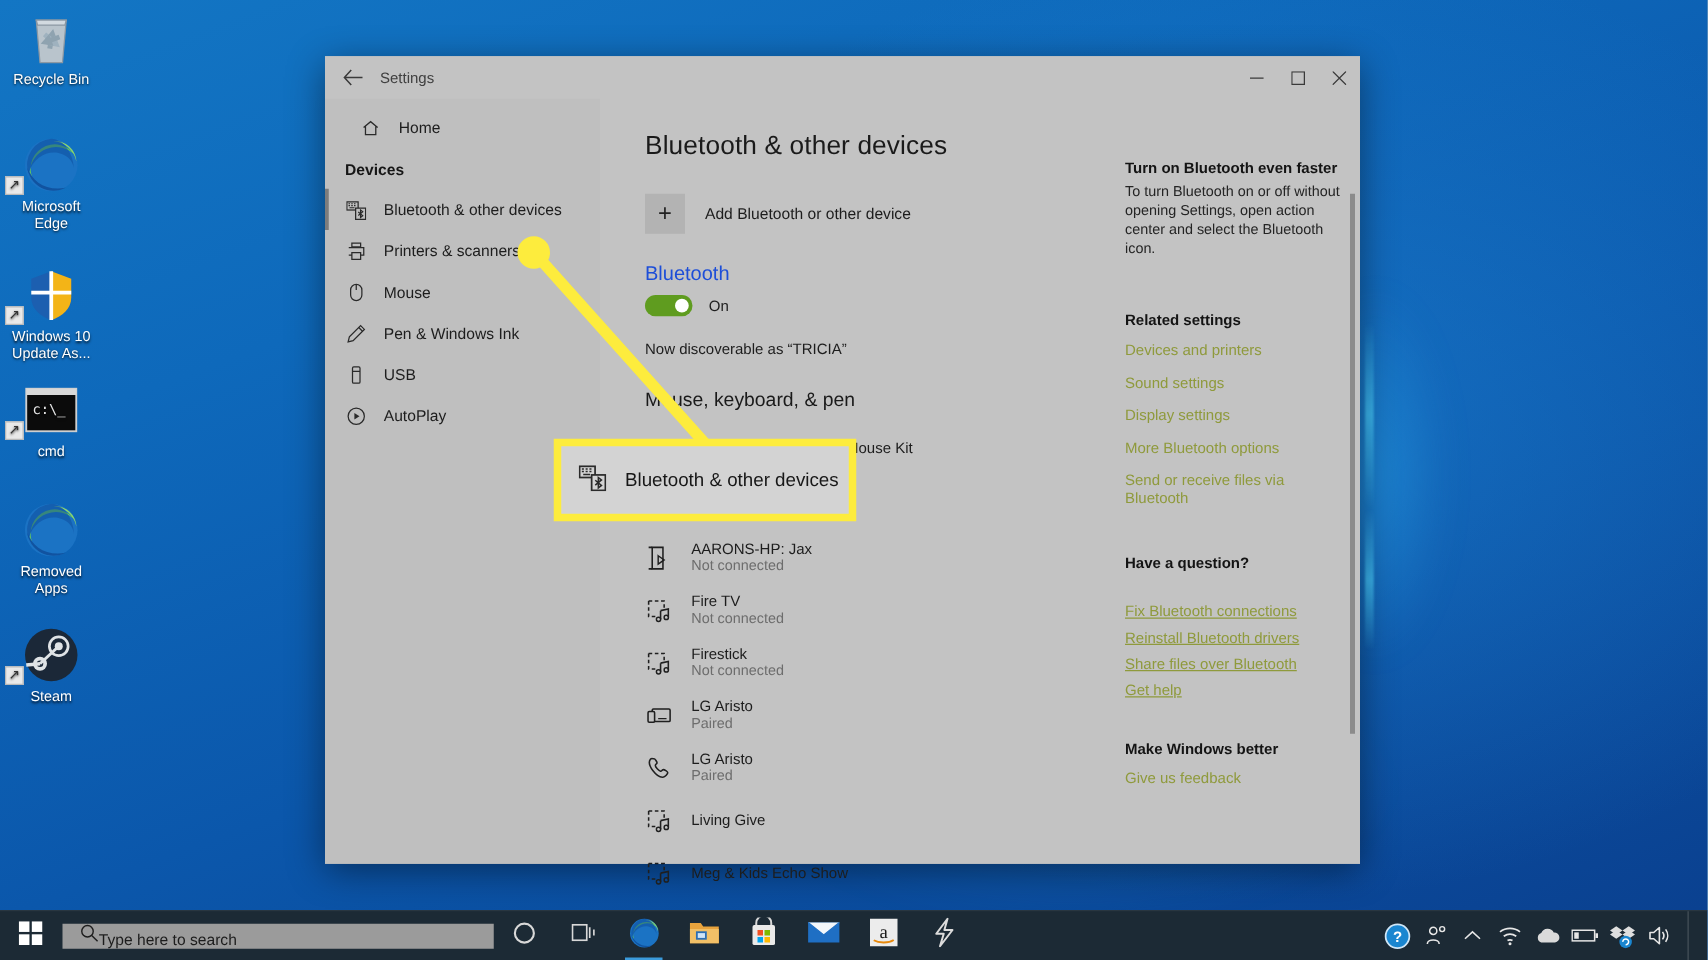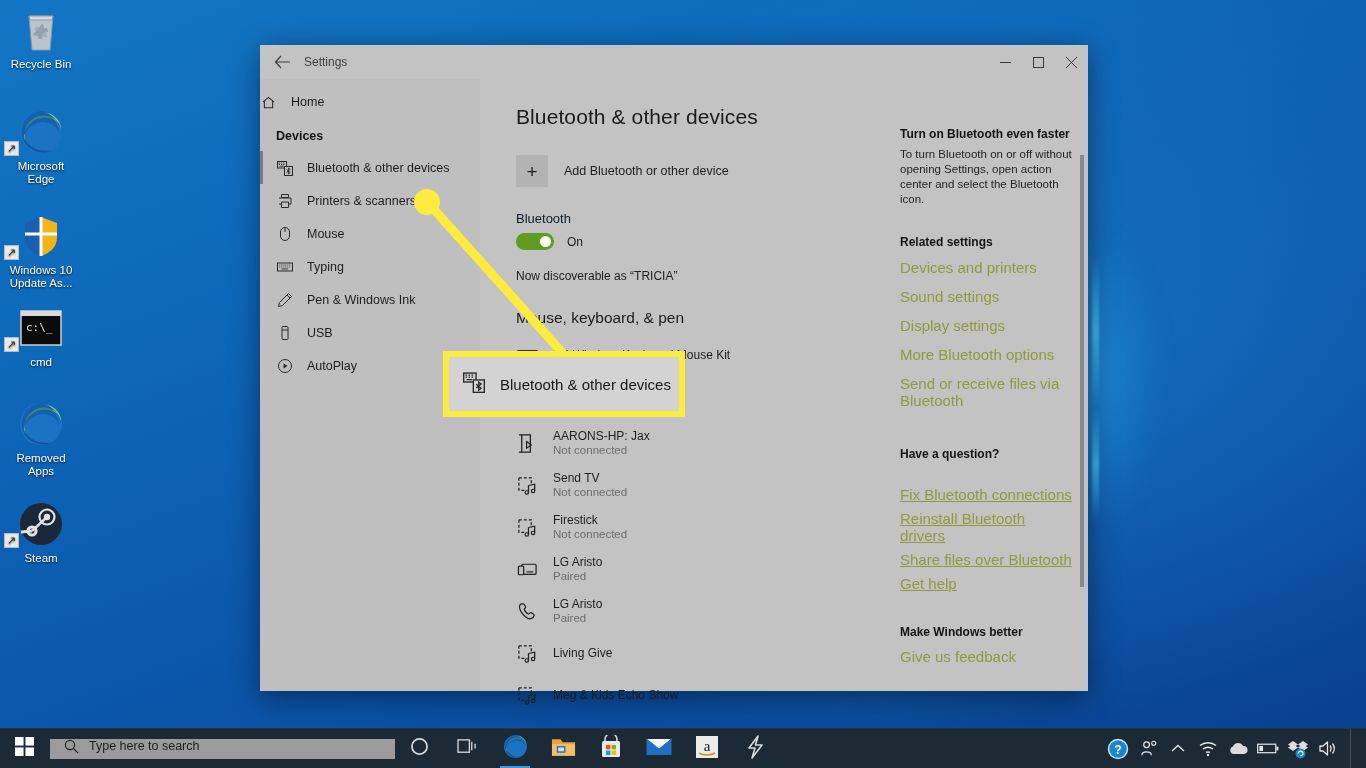--- a/index.html
+++ b/index.html
@@ -67,21 +67,21 @@
   .tb-btn { width:33px; height:34px; display:flex; align-items:center; justify-content:center; color:#3a3a3a; font-size:11px; }
   .tb-btn svg { display:block; }
 
   #body-row { flex:1; display:flex; min-height:0; }
 
   
   #nav {
     width:220px; flex:0 0 220px; background:#bfbfbf; padding-top:6px; position:relative;
   }
   .nav-home {
-    display:flex; align-items:center; gap:14px; height:34px; padding:0 0;
+    display:flex; align-items:center; gap:14px; height:34px; padding:0 28px;
     font-size:12.5px; color:#1d1d1d;
   }
   .search-wrap { padding:6px 16px 4px 16px; }
   .search-box {
     height:25px; background:#c9c9c9; border:1px solid #6e6e6e;
     display:flex; align-items:center; padding:0 6px 0 9px; position:relative;
   }
   .search-box .ph { font-size:11.5px; color:#4d4d4d; flex:1; }
   .nav-group-title { font-size:12.5px; font-weight:bold; padding:10px 16px 8px 16px; color:#161616; }
   .nav-item {
@@ -103,41 +103,41 @@
 
   h1.page-title { font-size:21px; font-weight:400; margin:0 0 26px 0; color:#1a1a1a; letter-spacing:.1px;}
 
   .add-row { display:flex; align-items:center; gap:16px; margin-bottom:24px; }
   .add-btn {
     width:32px; height:32px; background:#b3b3b3; display:flex; align-items:center;
     justify-content:center; font-size:19px; color:#222; font-weight:300; line-height:1;
   }
   .add-lbl { font-size:12.5px; color:#1d1d1d; }
 
-  .sec-lbl { font-size:13px; color:#0f172a; margin-bottom:7px; }
+  .sec-lbl { font-size:16px; color:#1d4ed8; margin-bottom:7px; }
   .toggle-row { display:flex; align-items:center; gap:13px; margin-bottom:19px; }
   .toggle {
     width:38px; height:17px; border-radius:9px; background:#5f9c1f; position:relative;
   }
   .toggle .knob { position:absolute; right:3px; top:3px; width:11px; height:11px; border-radius:50%; background:#fff;}
   .toggle-state { font-size:12px; color:#1d1d1d; }
   .discover { font-size:12px; color:#1d1d1d; margin-bottom:26px; }
 
   h2.group { font-size:15.5px; font-weight:400; margin:0 0 12px 0; color:#1a1a1a; }
 
   .dev { display:flex; align-items:center; gap:15px; min-height:32px; margin-bottom:10px;}
   .dev-ico { width:22px; height:22px; flex:0 0 22px; display:flex; align-items:center; justify-content:center; color:#1f1f1f;}
   .dev-name { font-size:12px; color:#1d1d1d; line-height:14px; }
   .dev-sub { font-size:11.5px; color:#6d6d6d; line-height:14px; }
 
   
   .aside-h { font-size:12px; font-weight:bold; color:#141414; margin-bottom:6px; }
-  .aside-p { font-size:11.5px; color:#242424; line-height:15px; margin-bottom:2px; }
+  .aside-p { font-size:11.5px; color:#242424; line-height:15px; margin-bottom:16px; }
   .aside-gap { height:26px; }
-  .aside-link { font-size:15px; color:#8f9a3c; display:block; margin-bottom:12px; }
+  .aside-link { font-size:12px; color:#8f9a3c; display:block; margin-bottom:12px; }
   .aside-link.tight { margin-bottom:7px;text-decoration:underline; }
 
   
   #vscroll { position:absolute; right:4px; top:30px; bottom:6px; width:4px; background:transparent; }
   #vscroll .thumb { position:absolute; top:46px; height:432px; width:4px; background:#8b8b8b; }
 
   
   #callout-line { position:absolute; left:0; top:0; width:1366px; height:768px; pointer-events:none; }
   #callout-box {
     position:absolute; left:443px; top:351px; width:242px; height:66px;
@@ -150,22 +150,22 @@
   #callout-inner .ci-label { font-size:15px; color:#171717; }
 
   
   #taskbar {
     position:absolute; left:0; bottom:0; width:1366px; height:40px;
     background:#1c2a35; display:flex; align-items:center;
     border-top:1px solid rgba(255,255,255,.06);
   }
   #startbtn { width:48px; height:40px; display:flex; align-items:center; justify-content:center; }
   #tb-search {
-    width:345px; height:20px; background:#9b9b9b; display:flex; align-items:flex-start;
-    gap:10px; padding-left:14px; margin-left:2px;
+    width:345px; height:20px; background:#9b9b9b; display:flex; align-items:flex-end;
+    padding-left:14px; margin-left:2px;
   }
   #tb-search .s-ph { font-size:12.5px; color:#1d1d1d; }
   .tb-app {
     width:48px; height:40px; display:flex; align-items:center; justify-content:center; position:relative;
   }
   .tb-app.active::after {
     content:""; position:absolute; bottom:0; left:9px; right:9px; height:3px; background:#3b9bdc;
   }
   #tray { margin-left:auto; display:flex; align-items:center; height:40px; padding-right:8px; gap:2px;}
   .tray-i { width:28px; height:40px; display:flex; align-items:center; justify-content:center; color:#e6e6e6; }
@@ -332,29 +332,20 @@
       <div class="nav-item">
         <span class="nav-ico">
           <svg width="16" height="16" viewBox="0 0 16 16">
               <rect x="3.5" y="1.5" width="9" height="13" rx="4.5" fill="none" stroke="#2a2a2a" stroke-width="1"></rect>
               <path d="M8 2 V6" stroke="#2a2a2a" stroke-width="1"></path>
             </svg>
         </span>
         <span>Mouse</span>
       </div>
 
-      <div class="nav-item">
-        <span class="nav-ico">
-          <svg width="16" height="16" viewBox="0 0 16 16">
-              <rect x="0.5" y="4" width="15" height="8" fill="none" stroke="#2a2a2a" stroke-width="1"></rect>
-              <path d="M2.3 6 H3.3 M4.3 6 H5.3 M6.3 6 H7.3 M8.3 6 H9.3 M10.3 6 H11.3 M12.3 6 H13.3 M2.3 8 H3.3 M4.3 8 H5.3 M6.3 8 H7.3 M8.3 8 H9.3 M10.3 8 H11.3 M12.3 8 H13.3 M4.5 10 H11" stroke="#2a2a2a" stroke-width=".9"></path>
-            </svg>
-        </span>
-        <span>Typing</span>
-      </div>
 
       <div class="nav-item">
         <span class="nav-ico">
           <svg width="16" height="16" viewBox="0 0 16 16">
               <path d="M11.5 1.5 L14.5 4.5 L5.5 13.5 L1.5 14.5 L2.5 10.5 Z" fill="none" stroke="#2a2a2a" stroke-width="1"></path>
               <path d="M10 3 L13 6" stroke="#2a2a2a" stroke-width="1"></path>
             </svg>
         </span>
         <span>Pen &amp; Windows Ink</span>
       </div>
@@ -434,21 +425,21 @@
           <span class="dev-ico">
             <svg width="21" height="21" viewBox="0 0 22 22">
                 <path d="M2 3 H15 V9 M2 3 V16 H9" fill="none" stroke="#1f1f1f" stroke-width="1.3" stroke-dasharray="3 2.2"></path>
                 <path d="M12 11 V18.2" stroke="#1f1f1f" stroke-width="1.3"></path>
                 <path d="M12 11 L18.5 9.6 V16.6" fill="none" stroke="#1f1f1f" stroke-width="1.3"></path>
                 <circle cx="10.3" cy="18.3" r="1.8" fill="none" stroke="#1f1f1f" stroke-width="1.2"></circle>
                 <circle cx="16.8" cy="16.7" r="1.8" fill="none" stroke="#1f1f1f" stroke-width="1.2"></circle>
               </svg>
           </span>
           <div>
-            <div class="dev-name">Send TV</div>
+            <div class="dev-name">Fire TV</div>
             <div class="dev-sub">Not connected</div>
           </div>
         </div>
 
         <div class="dev">
           <span class="dev-ico">
             <svg width="21" height="21" viewBox="0 0 22 22">
                 <path d="M2 3 H15 V9 M2 3 V16 H9" fill="none" stroke="#1f1f1f" stroke-width="1.3" stroke-dasharray="3 2.2"></path>
                 <path d="M12 11 V18.2" stroke="#1f1f1f" stroke-width="1.3"></path>
                 <path d="M12 11 L18.5 9.6 V16.6" fill="none" stroke="#1f1f1f" stroke-width="1.3"></path>

